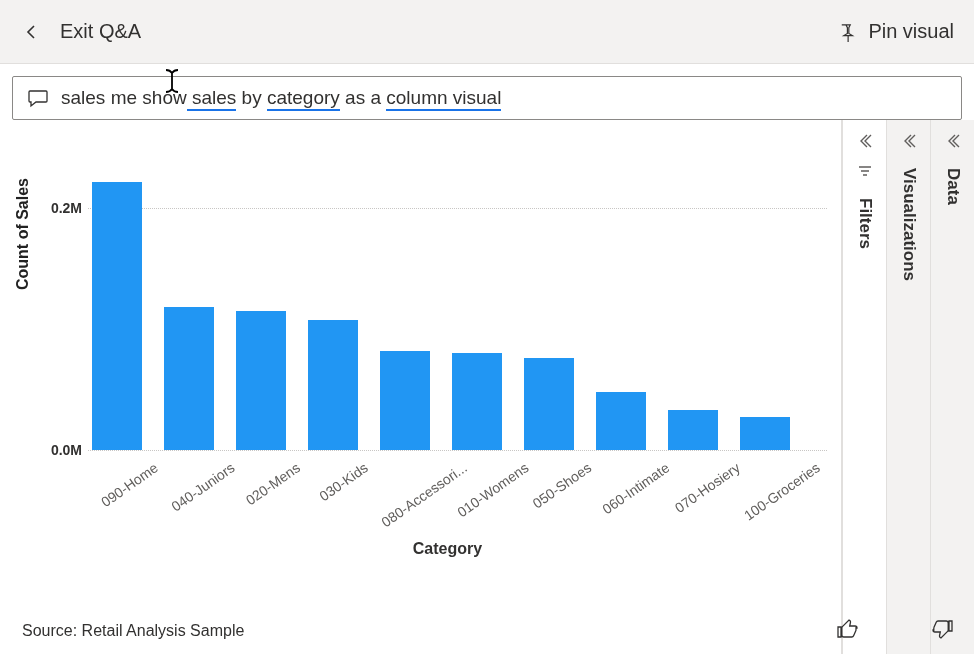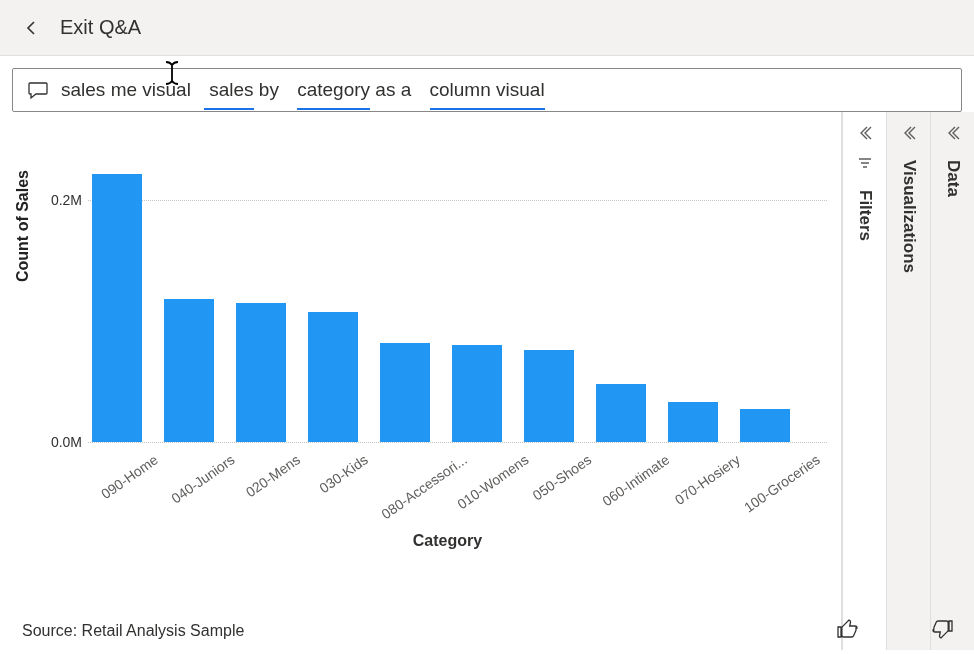--- a/index.html
+++ b/index.html
@@ -6,21 +6,21 @@
 body {
   font-family: "Segoe UI", -apple-system, sans-serif;
   font-size: 14px;
   color: #323130;
   width: 974px;
   height: 654px;
   overflow: hidden;
   background: #fff;
 }
 .header {
-  height: 56px;
+  height: 64px;
   background: #f3f2f1;
   border-bottom: 1px solid #e1dfdd;
   display: flex;
   align-items: center;
   padding: 0 20px;
 }
 .back-btn {
   width: 24px; height: 24px;
   display: flex; align-items: center; justify-content: center;
   cursor: pointer;
@@ -35,21 +35,21 @@
   border: 1px solid #8a8886;
   border-radius: 2px;
   padding: 10px 14px;
   display: flex;
   align-items: center;
   gap: 12px;
   position: relative;
 }
 .chat-icon { flex-shrink: 0; }
 .query-text { font-size: 19px; color: #323130; white-space: pre; }
-.query-text .ul-blue { border-bottom: 2px solid #1a73e8; padding-bottom: 8px; margin-left: 13px; }
+.query-text .ul-blue { border-bottom: 2px solid #1a73e8; padding-bottom: 1px; }
 .text-cursor {
   position: absolute;
   top: -10px;
   left: 148px;
   pointer-events: none;
 }
 .body-row { display: flex; height: calc(654px - 56px - 60px); }
 .chart-area {
   flex: 1;
   padding: 20px 4px 0 18px;
@@ -82,20 +82,21 @@
   border-top: 1px dotted #c8c6c4;
 }
 .y-tick {
   position: absolute;
   left: -50px;
   width: 44px;
   text-align: right;
   font-size: 14px;
   color: #323130;
   transform: translateY(-50%);
+  font-weight: bold;
 }
 .bars-row {
   position: absolute; left: 0; right: 0; bottom: 0; top: 0;
   display: flex;
   align-items: flex-end;
   gap: 22px;
   padding: 0 4px;
 }
 .bar {
   width: 50px;
@@ -184,31 +185,37 @@
 <body>
 
 <div class="header">
   <div class="back-btn">
     <svg width="14" height="14" viewBox="0 0 14 14">
         <path d="M9 1 L3 7 L9 13" stroke="#323130" stroke-width="1.6" fill="none"></path>
       </svg>
   </div>
   <div class="exit-label">Exit Q&amp;A</div>
   <div class="spacer"></div>
+  <div class="pin-section">
+    <svg width="20" height="20" viewBox="0 0 20 20">
+        <path d="M12 2l6 6-3 1-4 4 1 4-3-3-5 5 5-5-3-3 4 1 4-4 1-3z" fill="none" stroke="#323130" stroke-width="1.2" transform="rotate(-45 10 10)"></path>
+      </svg>
+    <span class="pin-label">Pin visual</span>
+  </div>
 </div>
 
 <div class="query-wrap">
   <div class="query-box">
     <svg class="text-cursor" width="22" height="28" viewBox="0 0 22 28">
       <path d="M5 3 Q9 3 11 6 Q13 3 17 3 M11 6 L11 22 M5 25 Q9 25 11 22 Q13 25 17 25" stroke="#000" stroke-width="1.8" fill="none"></path>
     </svg>
     <svg class="chat-icon" width="22" height="22" viewBox="0 0 22 22">
         <path d="M3 4h16a1 1 0 011 1v9a1 1 0 01-1 1H9l-5 4v-4H3a1 1 0 01-1-1V5a1 1 0 011-1z" fill="none" stroke="#323130" stroke-width="1.3"></path>
       </svg>
-    <span class="query-text"><span>sales me </span><span>visual</span><span class="ul-blue"> sales</span><span> by </span><span class="ul-blue">category</span><span> as a </span><span class="ul-blue">column visual</span></span>
+    <span class="query-text"><span>sales me </span><span>show</span><span class="ul-blue"> sales</span><span> by </span><span class="ul-blue">category</span><span> as a </span><span class="ul-blue">column visual</span></span>
   </div>
 </div>
 
 <div class="body-row">
   <div class="chart-area">
     <div class="chart-box">
       <div class="y-axis-title">Count of Sales</div>
       <div class="plot">
         <div id="gridlines">
             <div class="grid-line" style="top: 100%;"></div>

